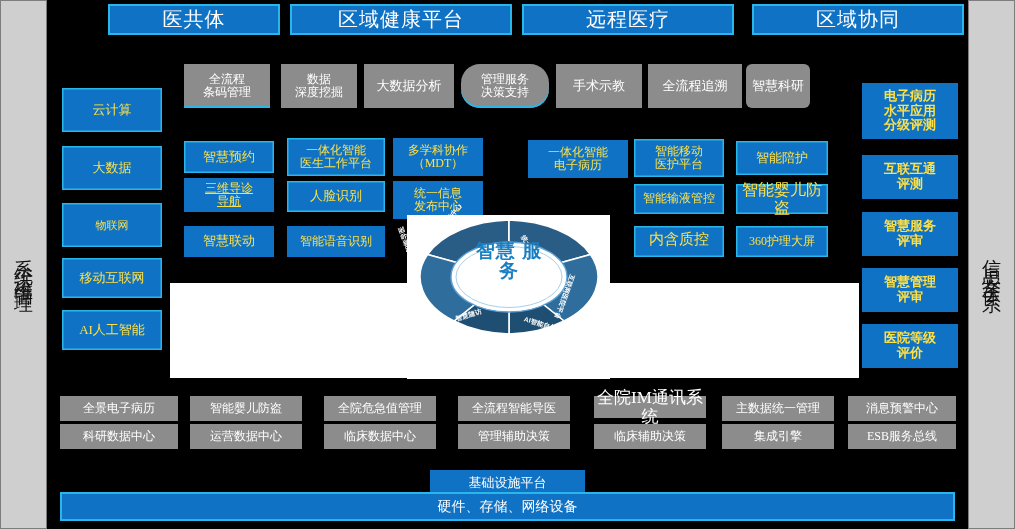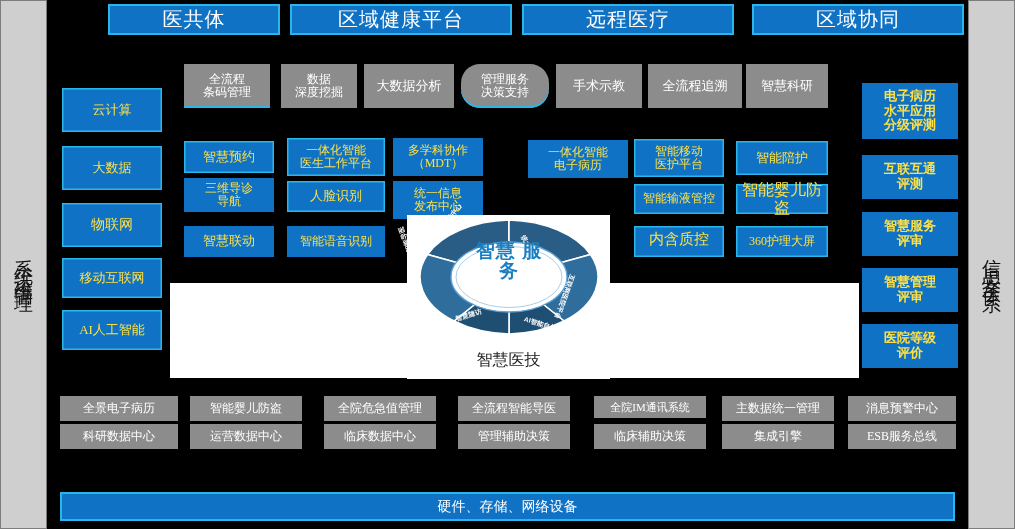--- a/index.html
+++ b/index.html
@@ -174,35 +174,35 @@
     <span class="rail-text">系统运维管理</span>
   </div>
 
   <div class="rail" id="rail-right">
     <span class="rail-text">信息安全体系</span>
   </div>
 
   <div id="groups">
       <div class="box blue" style="left: 62px; top: 88px; width: 100px; height: 44px; font-size: 13px;">云计算</div>
       <div class="box blue" style="left: 62px; top: 146px; width: 100px; height: 44px; font-size: 13px;">大数据</div>
-      <div class="box blue" style="left: 62px; top: 203px; width: 100px; height: 44px; font-size: 14px;">物联网</div>
+      <div class="box blue" style="left: 62px; top: 203px; width: 100px; height: 44px; font-size: 11px;">物联网</div>
       <div class="box blue" style="left: 62px; top: 258px; width: 100px; height: 40px; font-size: 13px;">移动互联网</div>
       <div class="box blue" style="left: 62px; top: 310px; width: 100px; height: 40px; font-size: 13px;">AI人工智能</div>
       <div class="box gray gray-ul" style="left: 184px; top: 64px; width: 86px; height: 44px; font-size: 12px;">全流程
 条码管理</div>
       <div class="box gray" style="left: 281px; top: 64px; width: 76px; height: 44px; font-size: 12px;">数据
 深度挖掘</div>
       <div class="box gray" style="left: 364px; top: 64px; width: 90px; height: 44px; font-size: 13px;">大数据分析</div>
       <div class="box gray gray-ul" style="left: 461px; top: 64px; width: 88px; height: 44px; font-size: 12px; border-radius: 19px;">管理服务
 决策支持</div>
       <div class="box gray" style="left: 556px; top: 64px; width: 86px; height: 44px; font-size: 13px;">手术示教</div>
       <div class="box gray" style="left: 648px; top: 64px; width: 94px; height: 44px; font-size: 13px;">全流程追溯</div>
-      <div class="box gray" style="left: 746px; top: 64px; width: 82px; height: 44px; font-size: 13px;">智慧科研</div>
+      <div class="box gray" style="left: 746px; top: 64px; width: 64px; height: 44px; font-size: 13px; border-radius: 6px;">智慧科研</div>
       <div class="box blue" style="left: 184px; top: 141px; width: 90px; height: 32px; font-size: 13px;">智慧预约</div>
-      <div class="box blue-plain" style="left: 184px; top: 178px; width: 90px; height: 34px; font-size: 12px;">三维导诊
+      <div class="box blue-plain" style="left: 184px; top: 178px; width: 90px; height: 34px; font-size: 12px; text-decoration: underline;">三维导诊
 导航</div>
       <div class="box blue-plain" style="left: 184px; top: 226px; width: 90px; height: 31px; font-size: 13px;">智慧联动</div>
       <div class="box blue" style="left: 287px; top: 138px; width: 98px; height: 38px; font-size: 12px;">一体化智能
 医生工作平台</div>
       <div class="box blue" style="left: 287px; top: 181px; width: 98px; height: 31px; font-size: 13px;">人脸识别</div>
       <div class="box blue-plain" style="left: 287px; top: 226px; width: 98px; height: 31px; font-size: 12px;">智能语音识别</div>
       <div class="box blue-plain" style="left: 393px; top: 138px; width: 90px; height: 38px; font-size: 12px;">多学科协作
 （MDT）</div>
       <div class="box blue-plain" style="left: 393px; top: 181px; width: 90px; height: 38px; font-size: 12px;">统一信息
 发布中心</div>
@@ -233,21 +233,21 @@
       <div class="box blue-plain" style="left: 862px; top: 212px; width: 96px; height: 44px; font-size: 13px; font-family: &quot;Liberation Sans&quot;, sans-serif; font-weight: bold;">智慧服务
 评审</div>
       <div class="box blue-plain" style="left: 862px; top: 268px; width: 96px; height: 44px; font-size: 13px; font-family: &quot;Liberation Sans&quot;, sans-serif; font-weight: bold;">智慧管理
 评审</div>
       <div class="box blue-plain" style="left: 862px; top: 324px; width: 96px; height: 44px; font-size: 13px; font-family: &quot;Liberation Sans&quot;, sans-serif; font-weight: bold;">医院等级
 评价</div>
       <div class="box gray" style="left: 60px; top: 396px; width: 118px; height: 25px; font-size: 12px;">全景电子病历</div>
       <div class="box gray" style="left: 190px; top: 396px; width: 112px; height: 25px; font-size: 12px;">智能婴儿防盗</div>
       <div class="box gray" style="left: 324px; top: 396px; width: 112px; height: 25px; font-size: 12px;">全院危急值管理</div>
       <div class="box gray" style="left: 458px; top: 396px; width: 112px; height: 25px; font-size: 12px;">全流程智能导医</div>
-      <div class="box gray" style="left: 594px; top: 396px; width: 112px; height: 22px; font-size: 11px;">全院IM通讯系统</div>
+      <div class="box gray" style="left: 594px; top: 396px; width: 112px; height: 22px; font-size: 17px;">全院IM通讯系统</div>
       <div class="box gray" style="left: 722px; top: 396px; width: 112px; height: 25px; font-size: 12px;">主数据统一管理</div>
       <div class="box gray" style="left: 848px; top: 396px; width: 108px; height: 25px; font-size: 12px;">消息预警中心</div>
       <div class="box gray" style="left: 60px; top: 424px; width: 118px; height: 25px; font-size: 12px;">科研数据中心</div>
       <div class="box gray" style="left: 190px; top: 424px; width: 112px; height: 25px; font-size: 12px;">运营数据中心</div>
       <div class="box gray" style="left: 324px; top: 424px; width: 112px; height: 25px; font-size: 12px;">临床数据中心</div>
       <div class="box gray" style="left: 458px; top: 424px; width: 112px; height: 25px; font-size: 12px;">管理辅助决策</div>
       <div class="box gray" style="left: 594px; top: 424px; width: 112px; height: 25px; font-size: 12px;">临床辅助决策</div>
       <div class="box gray" style="left: 722px; top: 424px; width: 112px; height: 25px; font-size: 12px;">集成引擎</div>
       <div class="box gray" style="left: 848px; top: 424px; width: 108px; height: 25px; font-size: 12px;">ESB服务总线</div>
     </div>
@@ -273,20 +273,20 @@
   <div id="donut-labels">
       <div class="donut-label" style="left: 436px; top: 232px; transform: rotate(-52deg); transform-origin: left center;">统一支付中心</div>
       <div class="donut-label" style="left: 522px; top: 232px; transform: rotate(52deg); transform-origin: left center;">统一预约中心</div>
       <div class="donut-label" style="left: 572px; top: 270px; transform: rotate(110deg); transform-origin: left center;">互联网医院平台</div>
       <div class="donut-label" style="left: 524px; top: 315px; transform: rotate(17deg); transform-origin: left center;">AI智能自检</div>
       <div class="donut-label" style="left: 456px; top: 315px; transform: rotate(-17deg); transform-origin: left center;">智慧随访</div>
       <div class="donut-label" style="left: 417px; top: 266px; transform: rotate(-110deg); transform-origin: left center;">全流程智能导医</div>
     </div>
   <div id="donut-center-text">智慧
 服务</div>
-  <div id="smart-tech-caption">智慧医技</div>
-
+
+  <div id="hidden-bar">基础设施平台</div>
 
   <div id="bottom-bar">
     <span>硬件、存储、网络设备</span>
   </div>
 
 </div>
 
 </body></html>

